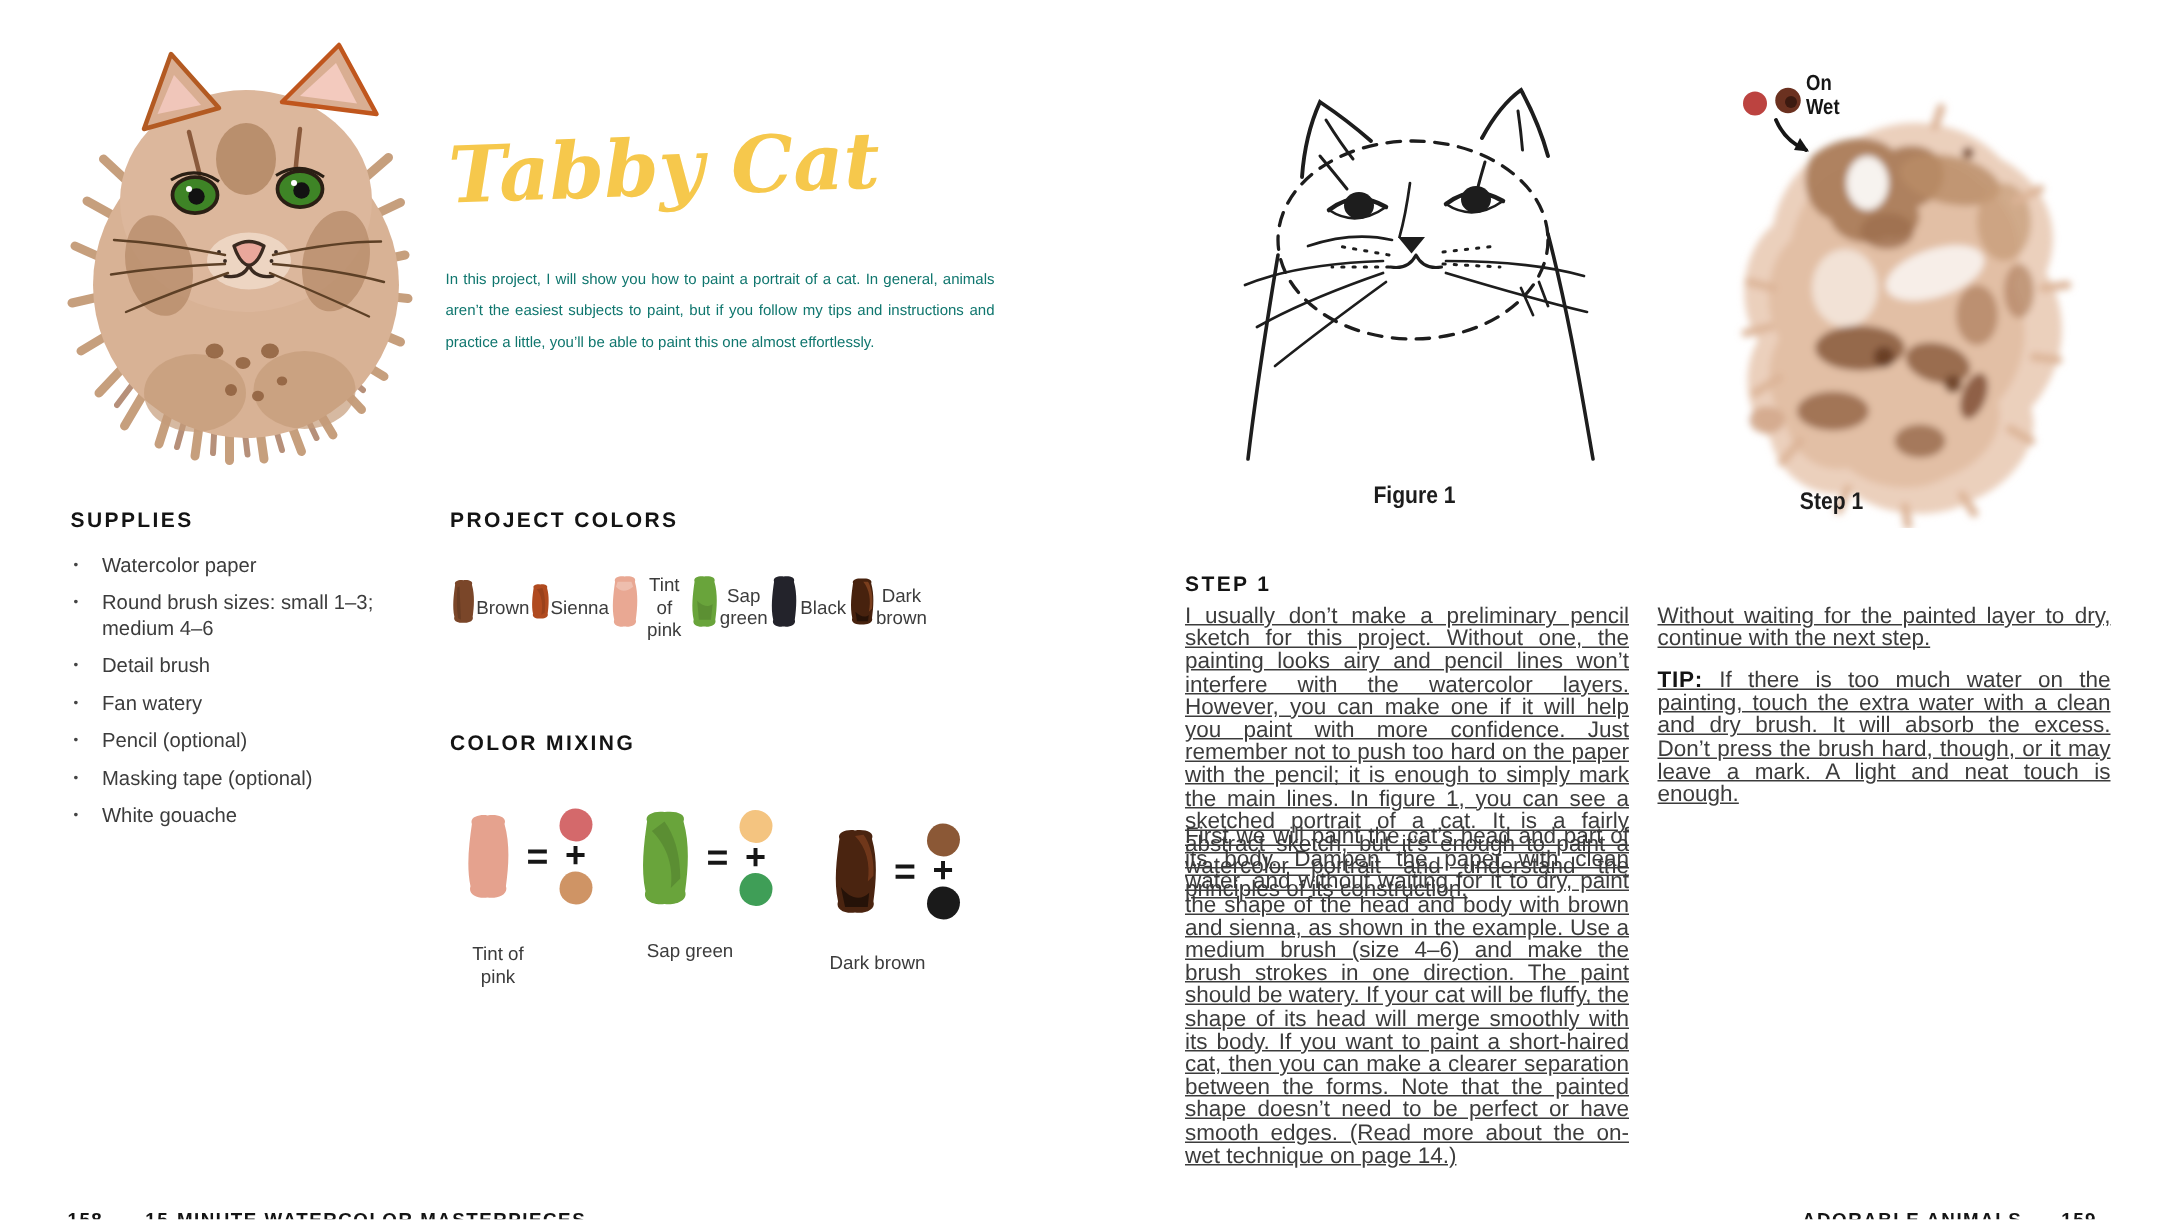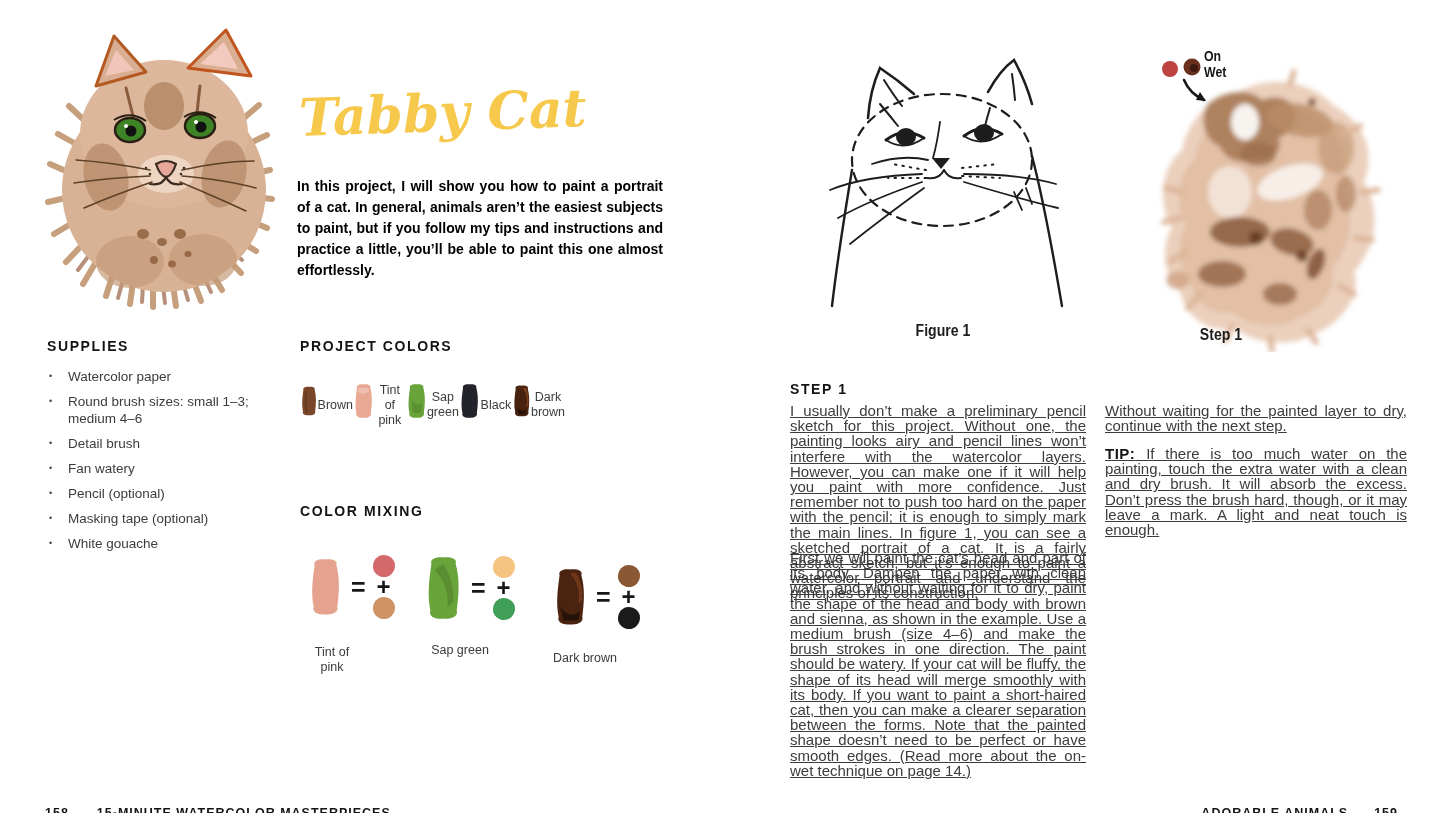--- a/index.html
+++ b/index.html
@@ -14,21 +14,21 @@
   .sec-heading {
     font-size:14px; font-weight:bold; color:#141414; letter-spacing:1.6px;
   }
 
   
   .script-title {
     font-family:"DejaVu Serif", serif; font-style:italic; font-weight:bold;
     font-size:52px; line-height:1; transform:rotate(-2deg); transform-origin:left bottom;
   }
   .intro-par {
-    width:366px; font-size:14px; line-height:21px; text-align:justify; color:#000000;font-weight:bold;
+    width:366px; font-size:10px; line-height:21px; text-align:justify; color:#0f766e;
   }
   .supplies-list { list-style:none; margin-top:14px; width:235px; }
   .supplies-list li {
     position:relative; padding-left:21px; font-size:13.5px; line-height:17px;
     margin-bottom:8px; color:#3c3c3c;
   }
   .supplies-list li::before {
     content:"•"; position:absolute; left:2px; top:0; font-size:9px; color:#444; line-height:17px;
   }
 
@@ -180,20 +180,27 @@
     <div class="pc-row">
       <div class="pc-col">
         <svg class="pc-swatch" viewBox="0 0 36 62">
             <path d="M7,8 C5,3 13,1 18,2 C25,1 32,3 30,8 C34,22 33,38 31,52 C33,58 25,61 18,60 C11,61 4,58 6,52 C3,38 5,22 7,8 Z" style="fill: rgb(122, 70, 41);"></path>
             <path d="M10,12 C9,28 9,42 11,54 L15,56 L13,10 Z" fill="#000" opacity=".14"></path>
           </svg>
         <div class="pc-label">Brown</div>
       </div>
       <div class="pc-col">
         <svg class="pc-swatch" viewBox="0 0 36 62">
+            <path d="M7,8 C5,3 13,1 18,2 C25,1 32,3 30,8 C34,22 33,38 31,52 C33,58 25,61 18,60 C11,61 4,58 6,52 C3,38 5,22 7,8 Z" style="fill: rgb(176, 74, 31);"></path>
+            <path d="M12,10 C20,18 24,36 20,54 L26,50 C28,34 26,18 22,8 Z" fill="#000" opacity=".12"></path>
+          </svg>
+        <div class="pc-label">Sienna</div>
+      </div>
+      <div class="pc-col">
+        <svg class="pc-swatch" viewBox="0 0 36 62">
             <path d="M7,8 C5,3 13,1 18,2 C25,1 32,3 30,8 C34,22 33,38 31,52 C33,58 25,61 18,60 C11,61 4,58 6,52 C3,38 5,22 7,8 Z" style="fill: rgb(233, 168, 147);"></path>
             <path d="M8,14 C14,20 20,20 28,14 L26,8 L10,8 Z" fill="#fff" opacity=".25"></path>
           </svg>
         <div class="pc-label">Tint of pink</div>
       </div>
       <div class="pc-col">
         <svg class="pc-swatch" viewBox="0 0 36 62">
             <path d="M7,8 C5,3 13,1 18,2 C25,1 32,3 30,8 C34,22 33,38 31,52 C33,58 25,61 18,60 C11,61 4,58 6,52 C3,38 5,22 7,8 Z" style="fill: rgb(105, 164, 59);"></path>
             <path d="M10,30 C16,36 24,38 28,34 L26,52 L12,52 Z" fill="#000" opacity=".12"></path>
           </svg>
@@ -209,21 +216,21 @@
         <svg class="pc-swatch" viewBox="0 0 36 62">
             <path d="M7,8 C5,3 13,1 18,2 C25,1 32,3 30,8 C34,22 33,38 31,52 C33,58 25,61 18,60 C11,61 4,58 6,52 C3,38 5,22 7,8 Z" style="fill: rgb(71, 34, 14);"></path>
             <path d="M20,6 C28,16 30,30 27,44 L31,40 C33,26 30,12 26,6 Z" fill="#a4552a" opacity=".55"></path>
             <path d="M10,44 C16,50 22,52 27,48 L26,56 L12,56 Z" fill="#000" opacity=".45"></path>
           </svg>
         <div class="pc-label">Dark brown</div>
       </div>
     </div>
   </div>
 
-  <div class="abs" style="left:300px; top:503px; width:370px;">
+  <div class="abs" style="left:300px; top:487px; width:370px;">
     <div class="sec-heading">COLOR MIXING</div>
     <div class="mix-area">
 
       <div class="mix-group" style="left:8px; top:22px;">
         <svg class="mix-swatch" viewBox="0 0 36 62">
             <path d="M7,8 C5,3 13,1 18,2 C25,1 32,3 30,8 C34,22 33,38 31,52 C33,58 25,61 18,60 C11,61 4,58 6,52 C3,38 5,22 7,8 Z" style="fill: rgb(229, 162, 142);"></path>
           </svg>
         <span class="mix-eq">=</span>
         <div class="mix-plus-col">
           <div class="mix-circle" style="background: rgb(212, 105, 107);"></div>

